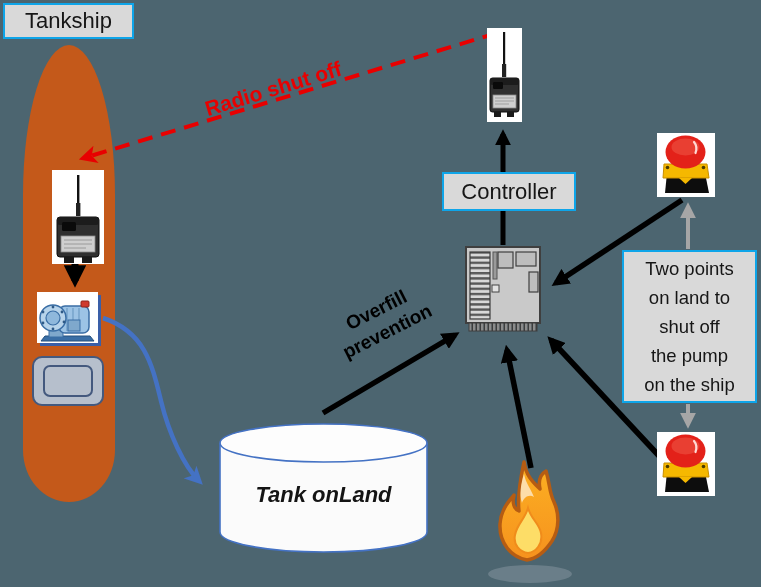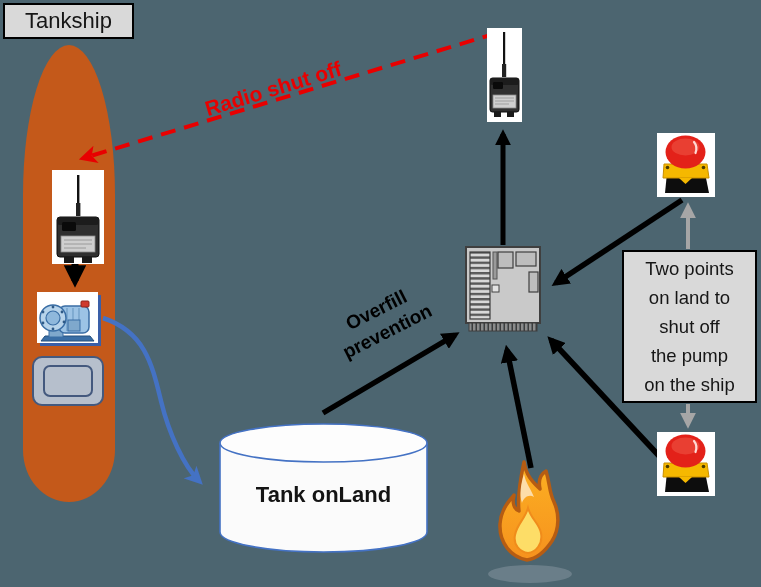--- a/index.html
+++ b/index.html
@@ -4,21 +4,21 @@
 <style>
   html,body { margin:0; padding:0; background:#4c6570; }
   .canvas {
     position:relative; width:761px; height:587px; overflow:hidden;
     background:#4c6570;
     font-family:"Liberation Sans", sans-serif;
   }
   .abs { position:absolute; }
 
   .label-box {
-    position:absolute; background:#d9d9d9; border:2px solid #000000;
+    position:absolute; background:#d9d9d9; border:2px solid #0ea5e9;
     display:flex; align-items:center; justify-content:center;
     color:#161616; z-index:3; box-sizing:border-box;
   }
   #tankship-label { left:3px; top:3px; width:131px; height:36px; font-size:22px; }
   #controller-label { left:442px; top:172px; width:134px; height:39px; font-size:22px; }
   #info-box {
     left:622px; top:250px; width:135px; height:153px;
     font-size:18.5px; line-height:29px; text-align:center; padding:0 20px;
   }
 
@@ -42,21 +42,21 @@
     z-index:3; box-sizing:border-box;
   }
   #hatch-inner {
     position:absolute; left:9px; top:7px; right:9px; bottom:7px;
     border:2px solid #44597e; border-radius:7px;
   }
 
   #tank { left:218px; top:422px; width:211px; height:133px; z-index:1; }
   #tank-label {
     position:absolute; left:218px; top:482px; width:211px; text-align:center;
-    font-size:22px; font-weight:bold; color:#141414; z-index:3;
+    font-size:22px; font-weight:bold; color:#141414; z-index:3;font-style:italic;
   }
 
   #plc { left:465px; top:246px; width:76px; height:86px; z-index:3; }
 
   #radio-text {
     position:absolute; left:202px; top:72px; width:175px;
     color:#e80000; font-size:21px; font-weight:bold; white-space:nowrap;
     transform:rotate(-17deg); z-index:3;
   }
   #overfill-text {
@@ -105,20 +105,23 @@
     <line x1="531" y1="468" x2="507" y2="350" stroke="#000" stroke-width="5.5" marker-end="url(#mb)"></line>
     <line x1="682" y1="200" x2="556" y2="283" stroke="#000" stroke-width="5.5" marker-end="url(#mb)"></line>
     <line x1="661" y1="458" x2="551" y2="340" stroke="#000" stroke-width="5.5" marker-end="url(#mb)"></line>
     <line x1="688" y1="249" x2="688" y2="207" stroke="#a6a6a6" stroke-width="4" marker-end="url(#mg)"></line>
     <line x1="688" y1="404" x2="688" y2="424" stroke="#a6a6a6" stroke-width="4" marker-end="url(#mg)"></line>
     <path d="M103 318 C 145 332 152 364 161 401 C 169 434 184 466 199 481" fill="none" stroke="#4472c4" stroke-width="4.5" marker-end="url(#mbl)"></path>
   </svg>
 
   <div id="tankship-label" class="label-box">
     <span>Tankship</span>
+  </div>
+  <div id="controller-label" class="label-box">
+    <span>Controller</span>
   </div>
   <div id="info-box" class="label-box">
     <span>Two points on land to shut off the pump on the ship</span>
   </div>
   <div id="radio-text">Radio shut off</div>
   <div id="overfill-text">Overfill prevention</div>
   <div id="tank-label">Tank onLand</div>
 
   <div id="ship-radio" class="white-img">
     <svg viewBox="0 0 52 94" width="52" height="94">

